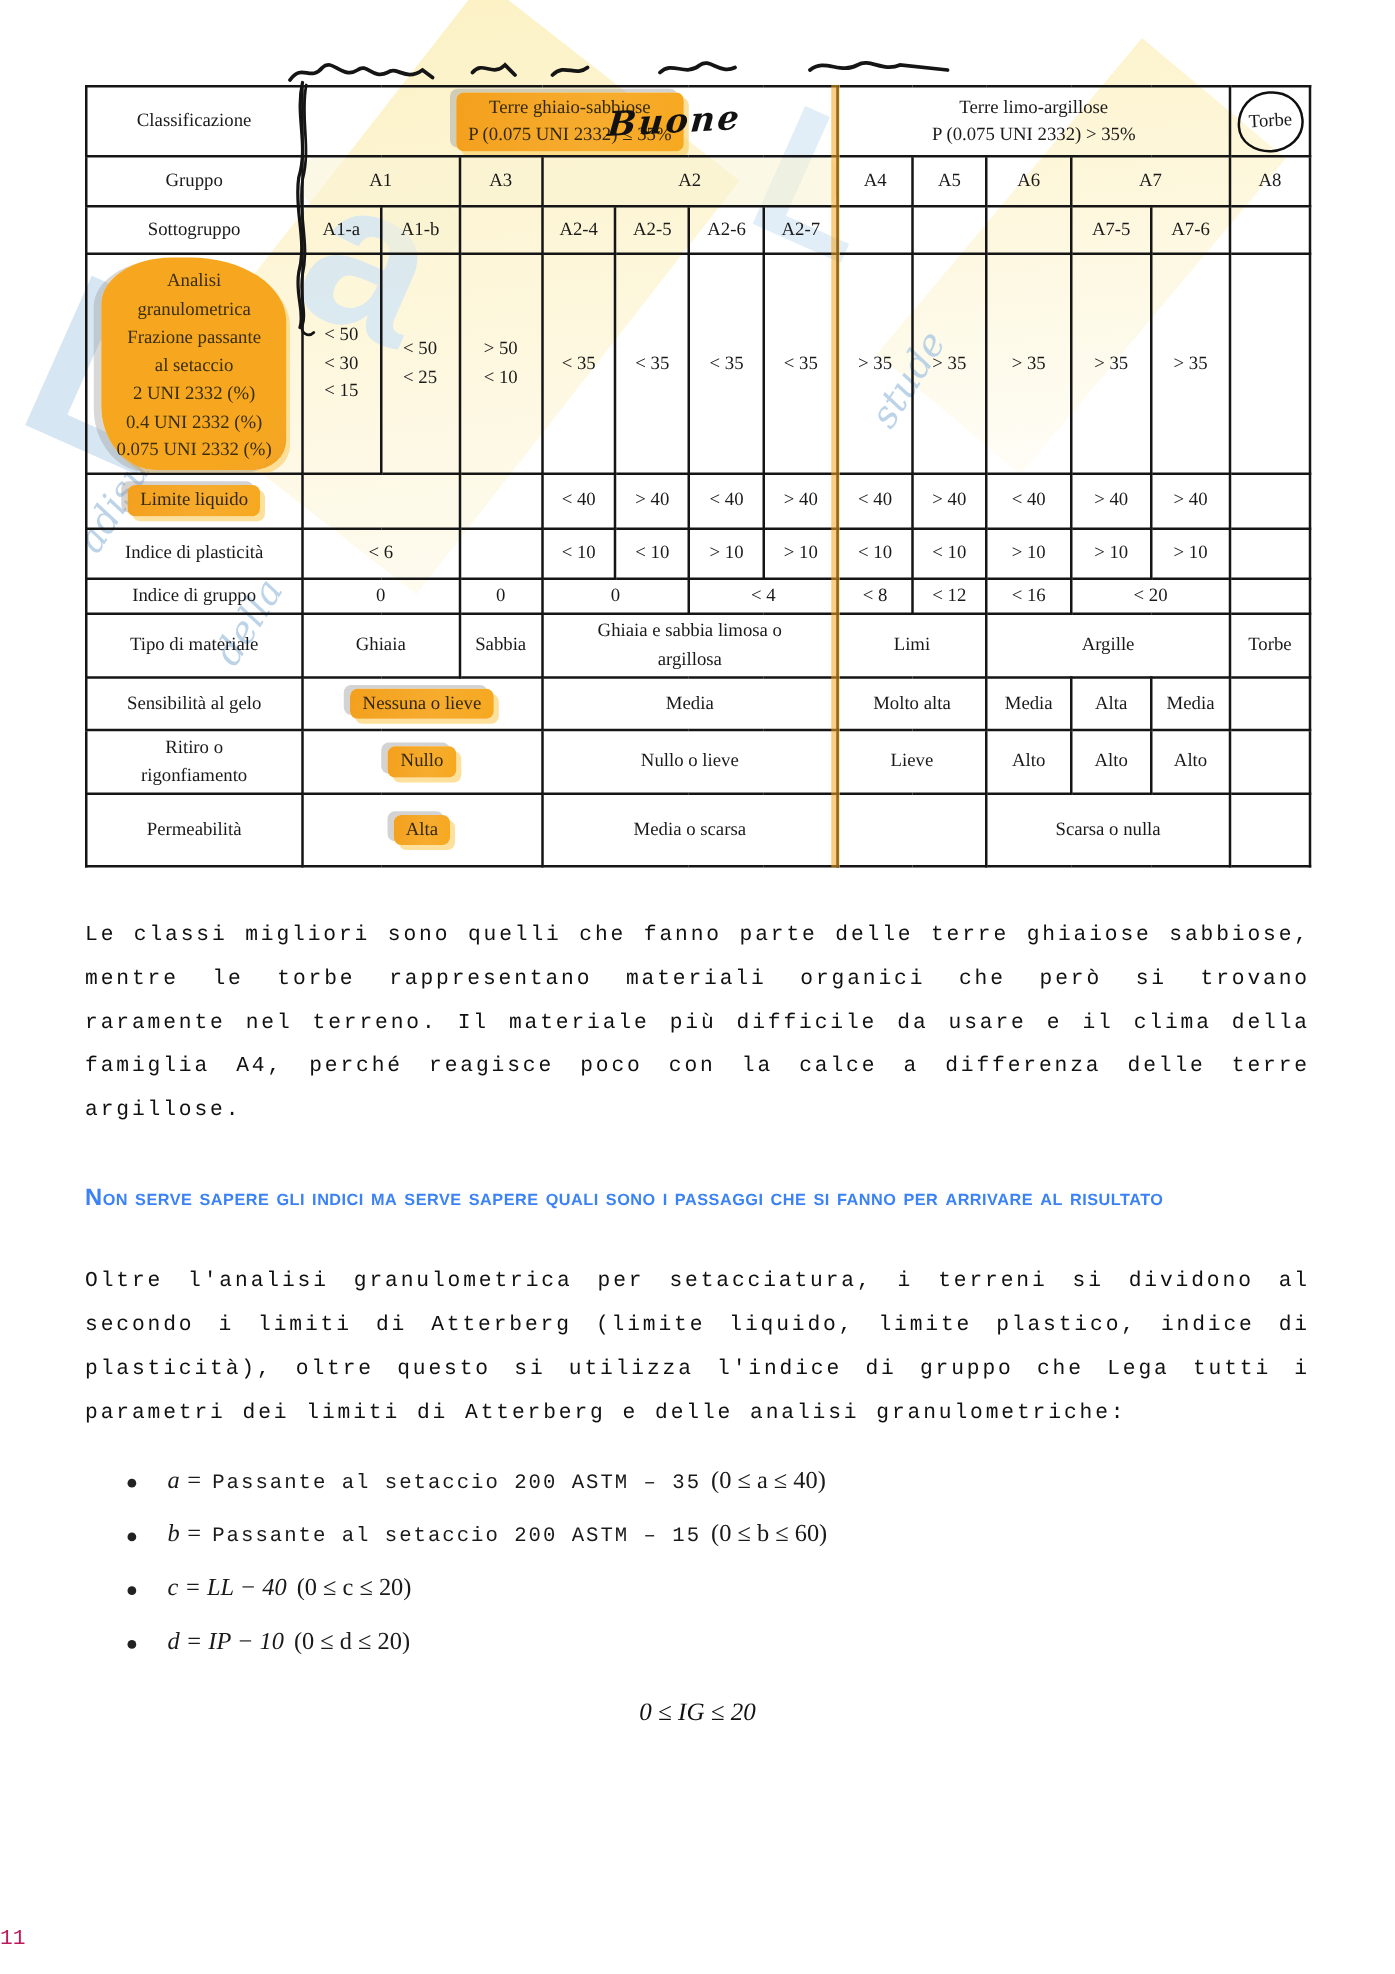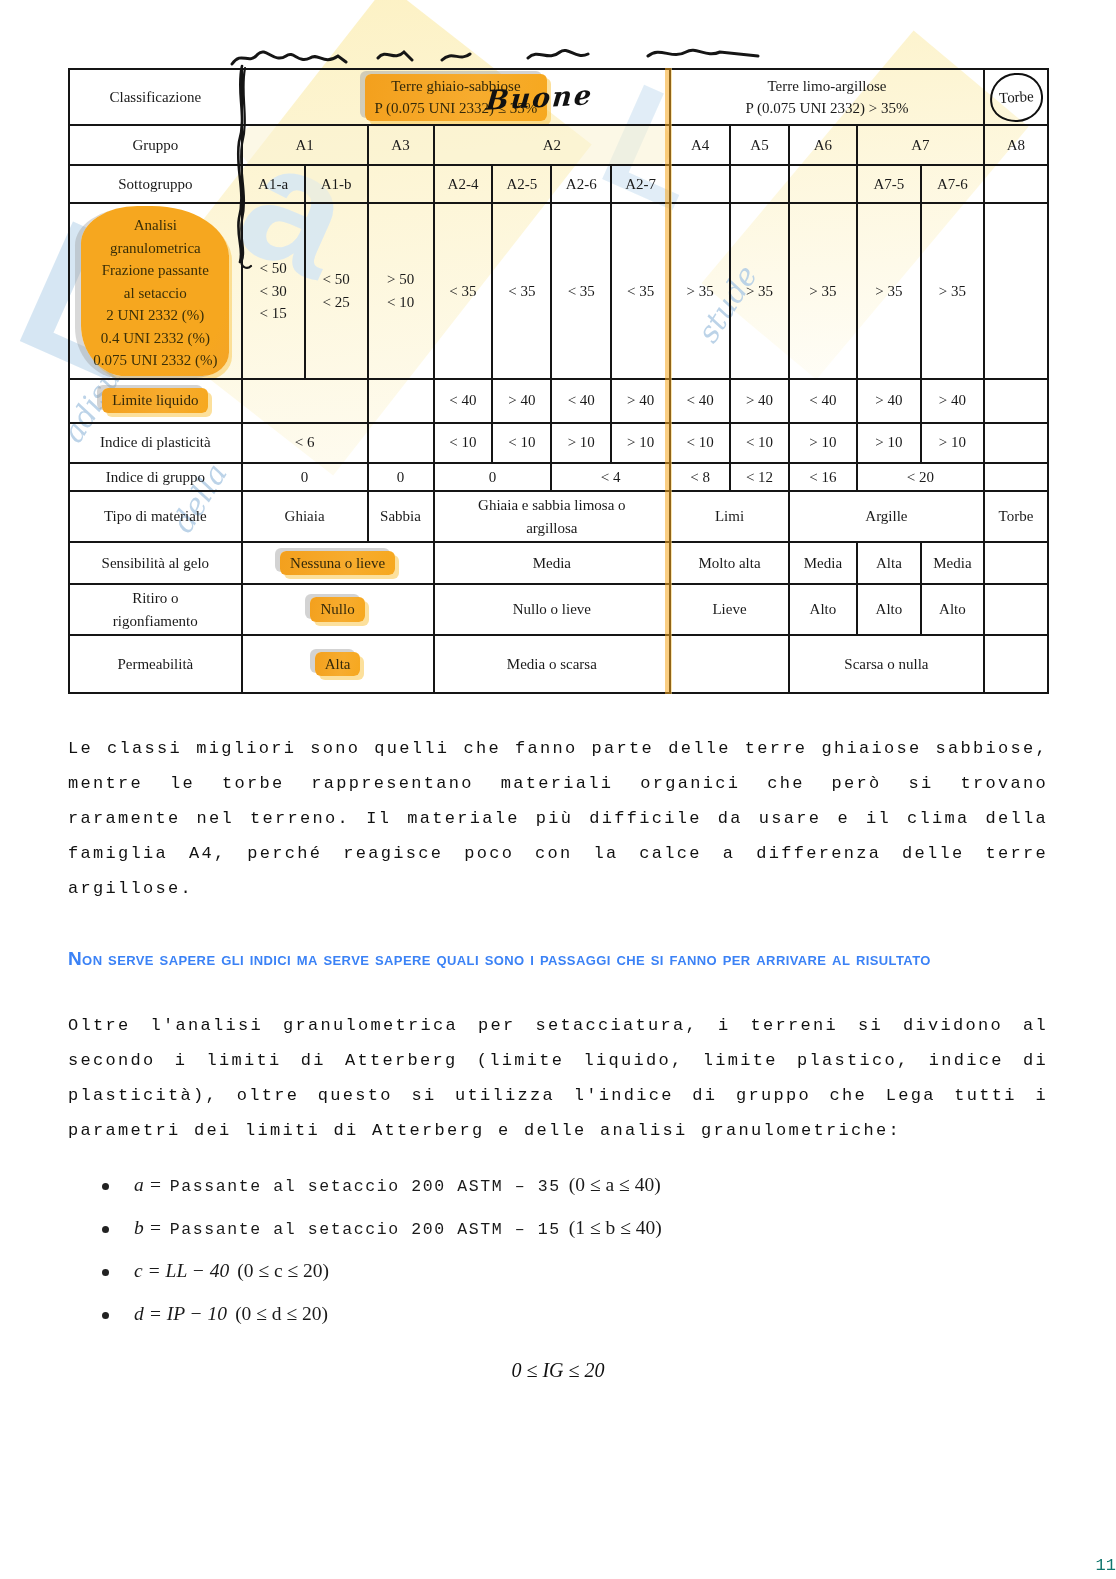--- a/index.html
+++ b/index.html
@@ -154,24 +154,24 @@
     font-family:"Liberation Mono","DejaVu Sans Mono",monospace;
     font-size:16.5px;letter-spacing:1.6px;margin-right:8px;
   }
   .b-text:empty{margin-right:0;}
   .b-range{
     font-family:"Liberation Serif","DejaVu Serif",serif;
     font-size:19.5px;
   }
   .formula.f2{margin-top:34px;}
   .footer{
-    position:absolute;left:0;right:0;bottom:4px;
-    text-align:right;
+    position:absolute;left:0;right:0;bottom:18px;
+    text-align:left;
     font-family:"Liberation Mono","DejaVu Sans Mono",monospace;
-    font-size:17px;color:#0f766e;
+    font-size:17px;color:#be185d;
   }
 </style>
 </head>
 <body>
 
 <div class="page">
 
   <div class="watermark">
     <div class="wm-band"></div>
     <div class="wm-band2"></div>
@@ -359,21 +359,21 @@
 
   <div class="doc-body">
     <p class="para p1">Le classi migliori sono quelli che fanno parte delle terre ghiaiose sabbiose, mentre le torbe rappresentano materiali organici che però si trovano raramente nel terreno. Il materiale più difficile da usare e il clima della famiglia A4, perché reagisce poco con la calce a differenza delle terre argillose.</p>
     <div class="sec-heading">Non serve sapere gli indici ma serve sapere quali sono i passaggi che si fanno per arrivare al risultato</div>
     <p class="para p2">Oltre l'analisi granulometrica per setacciatura, i terreni si dividono al secondo i limiti di Atterberg (limite liquido, limite plastico, indice di plasticità), oltre questo si utilizza l'indice di gruppo che Lega tutti i parametri dei limiti di Atterberg e delle analisi granulometriche:</p>
     <ul class="bullets">
       <li>
         <span class="b-var">a =</span><span class="b-text">Passante al setaccio 200 ASTM – 35</span><span class="b-range">(0 ≤ a ≤ 40)</span>
       </li>
       <li>
-        <span class="b-var">b =</span><span class="b-text">Passante al setaccio 200 ASTM – 15</span><span class="b-range">(1 ≤ b ≤ 40)</span>
+        <span class="b-var">b =</span><span class="b-text">Passante al setaccio 200 ASTM – 15</span><span class="b-range">(0 ≤ b ≤ 60)</span>
       </li>
       <li>
         <span class="b-var">c = LL − 40</span><span class="b-text"></span><span class="b-range">(0 ≤ c ≤ 20)</span>
       </li>
       <li>
         <span class="b-var">d = IP − 10</span><span class="b-text"></span><span class="b-range">(0 ≤ d ≤ 20)</span>
       </li>
     </ul>
     <div class="formula f2">0 ≤ IG ≤ 20</div>
   </div>

